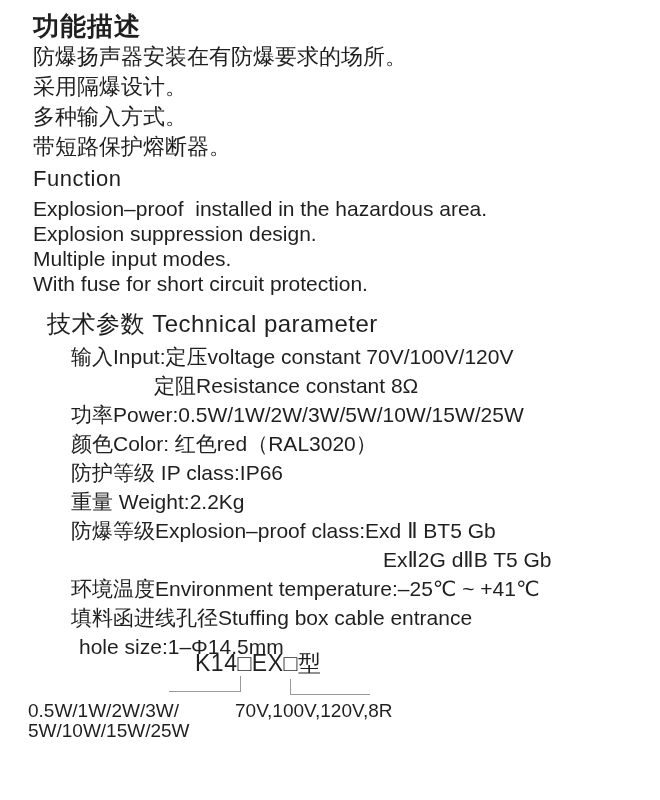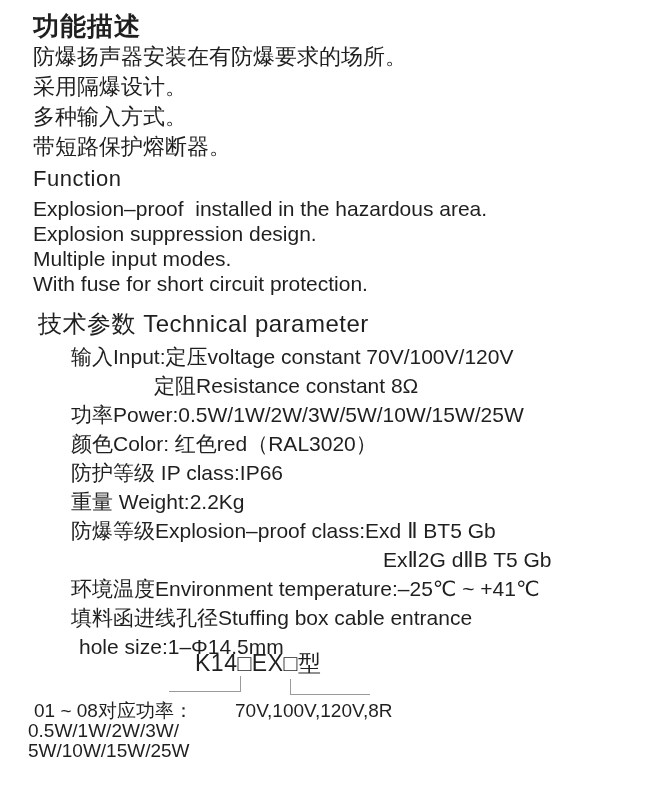--- a/index.html
+++ b/index.html
@@ -16,21 +16,21 @@
 
   
   .sec-function { position: absolute; top: 10px; left: 33px; }
   .h-zh   { font-size: 26px; line-height: 32px; font-weight: 600; letter-spacing: 1px; }
   .feat-zh{ font-size: 22px; line-height: 30px; }
   .h-en   { font-size: 22px; line-height: 34px; font-weight: 400; letter-spacing: 0.5px; }
   .feat-en{ font-size: 21px; line-height: 25px; }
 
   
   .sec-tech { position: absolute; top: 308px; left: 35px; width: 600px; }
-  .h-tech { font-size: 24px; line-height: 32px; font-weight: 500; padding-left: 3px; letter-spacing: 0.5px; }
+  .h-tech { font-size: 24px; line-height: 32px; font-weight: 500; padding-left: 3px; letter-spacing: 0.5px; margin-left: 9px; }
   .params { margin-top: 2px; }
   .param  { font-size: 21px; line-height: 29px; margin-left: 36px; }
   .param.indent-mid   { padding-left: 83px; }
   .param.indent-right { padding-left: 312px; }
   .param.indent-sm    { padding-left: 8px; }
 
   
   .sec-model { position: absolute; top: 648px; left: 0; width: 660px; height: 128px; }
   .model-code { position: absolute; left: 195px; top: 2px; font-size: 23px; line-height: 26px; letter-spacing: 0.5px; }
   .conn { position: absolute; background: #9a9a9a; }
@@ -79,20 +79,19 @@
     </div>
   </div>
 
   <div class="sec-model">
     <div class="model-code line">K14□EX□型</div>
     <div class="conn conn-v conn1-v"></div>
     <div class="conn conn-h conn1-h"></div>
     <div class="conn conn-v conn2-v"></div>
     <div class="conn conn-h conn2-h"></div>
     <div class="model-label-left">
-      <div class="line first">01 ~ 08对应功率：</div>
       <div class="line">0.5W/1W/2W/3W/</div>
       <div class="line">5W/10W/15W/25W</div>
     </div>
     <div class="model-label-right line">70V,100V,120V,8R</div>
   </div>
 
 </div>
 
 </body></html>

